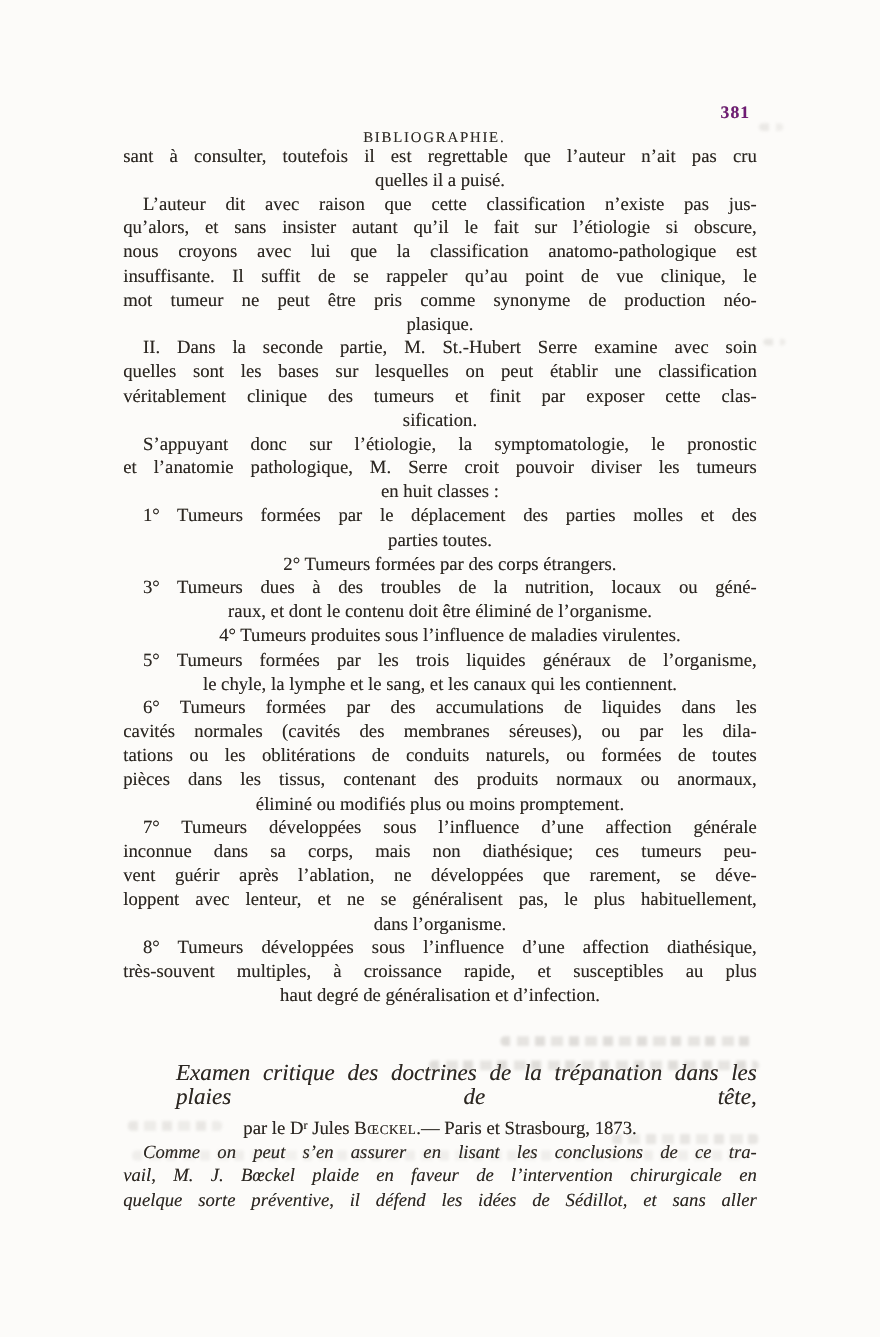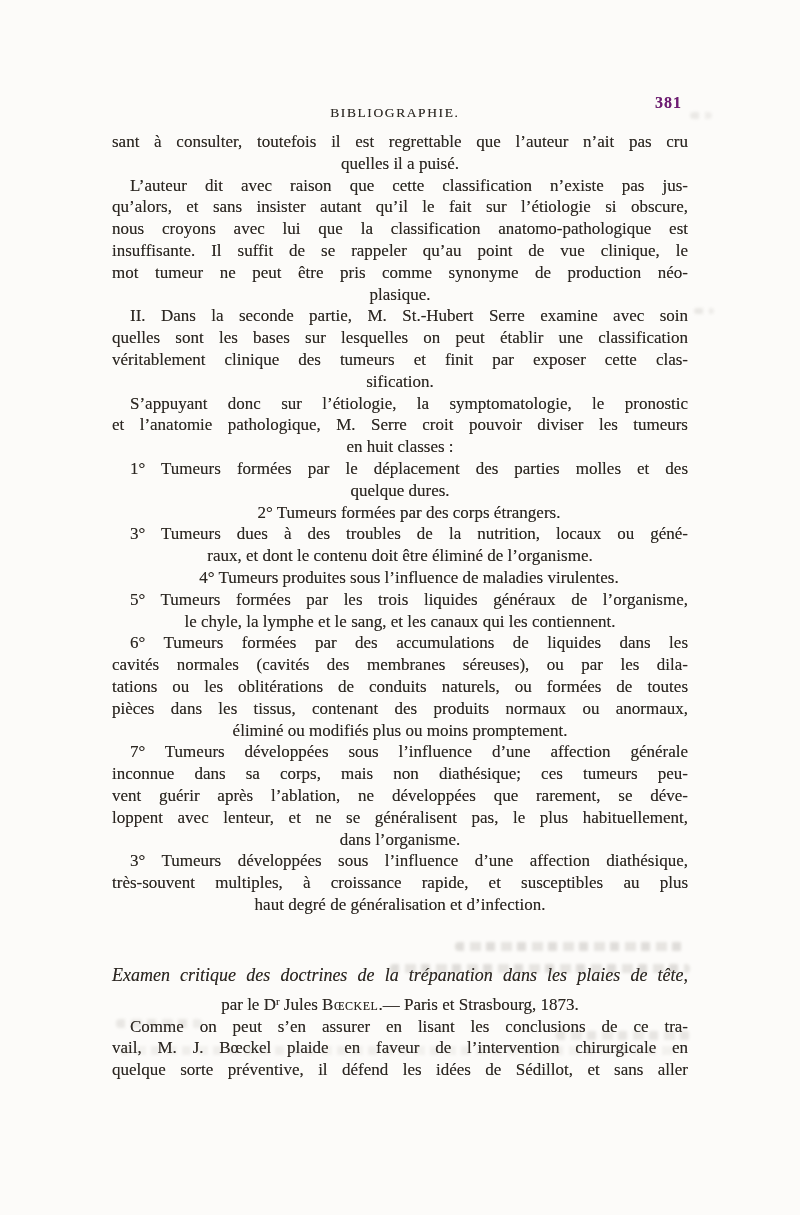--- a/index.html
+++ b/index.html
@@ -21,21 +21,21 @@
     width: 576px;
     color: #2c2722;
   }
   .running-head {
     position: relative;
     height: 20px;
     margin-bottom: 14px;
   }
   .running-title {
     position: absolute;
-    left: 50%; top: 8px;
+    left: 50%; top: 20px;
     transform: translateX(-54%);
     font-size: 13.5px;
     letter-spacing: 1.6px;
     color: #2e2a25;
     text-shadow: 0 0 0.6px rgba(46,42,37,0.45);
   }
   .page-number {
     position: absolute;
     right: 6px; top: -3px;
     font-size: 16px;
@@ -48,36 +48,37 @@
   p.para { margin: 0; padding: 0; }
   .ln {
     text-align: center;
     text-shadow: 0 0 0.55px rgba(44,39,34,0.5);
   }
   .ln.j { text-align: justify; text-align-last: justify; }
   .ln.ind { text-indent: 18px; }
   .review-heading { margin-top: 48px; }
   .review-title {
     font-style: italic;
-    font-size: 18px; line-height: 22px;
+    font-size: 21px; line-height: 22px;
     text-align: justify; text-align-last: justify;
     text-shadow: 0 0 0.55px rgba(44,39,34,0.5);
+    margin-left: 48px;
   }
   .review-byline {
     margin-top: 4px;
     font-size: 17px; line-height: 22px;
     text-align: center;
     text-shadow: 0 0 0.55px rgba(44,39,34,0.5);
   }
   .review-byline .sup {
     font-size: 11px;
     vertical-align: 5px;
   }
   .review-byline .smallcaps { font-variant: small-caps; letter-spacing: 0.5px; text-align: center; }
-  .closing { margin-top: 18px; }
+  .closing { margin-top: 18px; font-style: italic; }
   
   .artifact {
     position: absolute;
     height: 9px;
     background: repeating-linear-gradient(90deg,
       rgba(118,112,102,0.65) 0 9px, rgba(118,112,102,0) 9px 15px,
       rgba(118,112,102,0.5) 15px 26px, rgba(118,112,102,0) 26px 31px);
     filter: blur(1.4px);
     opacity: 0.32;
     border-radius: 4px;
@@ -119,21 +120,21 @@
       </p>
 
       <p class="para">
         <span class="ln j ind" style="display:block">S’appuyant donc sur l’étiologie, la symptomatologie, le pronostic</span>
         <span class="ln j" style="display:block">et l’anatomie pathologique, M. Serre croit pouvoir diviser les tumeurs</span>
         <span class="ln" style="display:block">en huit classes :</span>
       </p>
 
       <p class="para">
         <span class="ln j ind" style="display:block">1° Tumeurs formées par le déplacement des parties molles et des</span>
-        <span class="ln" style="display:block">quelque dures.</span>
+        <span class="ln" style="display:block">parties toutes.</span>
       </p>
 
       <p class="para">
         <span class="ln ind" style="display:block">2° Tumeurs formées par des corps étrangers.</span>
       </p>
 
       <p class="para">
         <span class="ln j ind" style="display:block">3° Tumeurs dues à des troubles de la nutrition, locaux ou géné-</span>
         <span class="ln" style="display:block">raux, et dont le contenu doit être éliminé de l’organisme.</span>
       </p>
@@ -157,21 +158,21 @@
 
       <p class="para">
         <span class="ln j ind" style="display:block">7° Tumeurs développées sous l’influence d’une affection générale</span>
         <span class="ln j" style="display:block">inconnue dans sa corps, mais non diathésique; ces tumeurs peu-</span>
         <span class="ln j" style="display:block">vent guérir après l’ablation, ne développées que rarement, se déve-</span>
         <span class="ln j" style="display:block">loppent avec lenteur, et ne se généralisent pas, le plus habituellement,</span>
         <span class="ln" style="display:block">dans l’organisme.</span>
       </p>
 
       <p class="para">
-        <span class="ln j ind" style="display:block">3° Tumeurs développées sous l’influence d’une affection diathésique,</span>
+        <span class="ln j ind" style="display:block">8° Tumeurs développées sous l’influence d’une affection diathésique,</span>
         <span class="ln j" style="display:block">très-souvent multiples, à croissance rapide, et susceptibles au plus</span>
         <span class="ln" style="display:block">haut degré de généralisation et d’infection.</span>
       </p>
 
       <div class="review-heading">
         <div class="review-title">Examen critique des doctrines de la trépanation dans les plaies de tête,</div>
         <div class="review-byline"><span>par le D</span><span class="sup">r</span><span> Jules </span><span class="smallcaps">Bœckel</span><span>.— Paris et Strasbourg, 1873.</span></div>
       </div>
 
       <p class="para closing">

